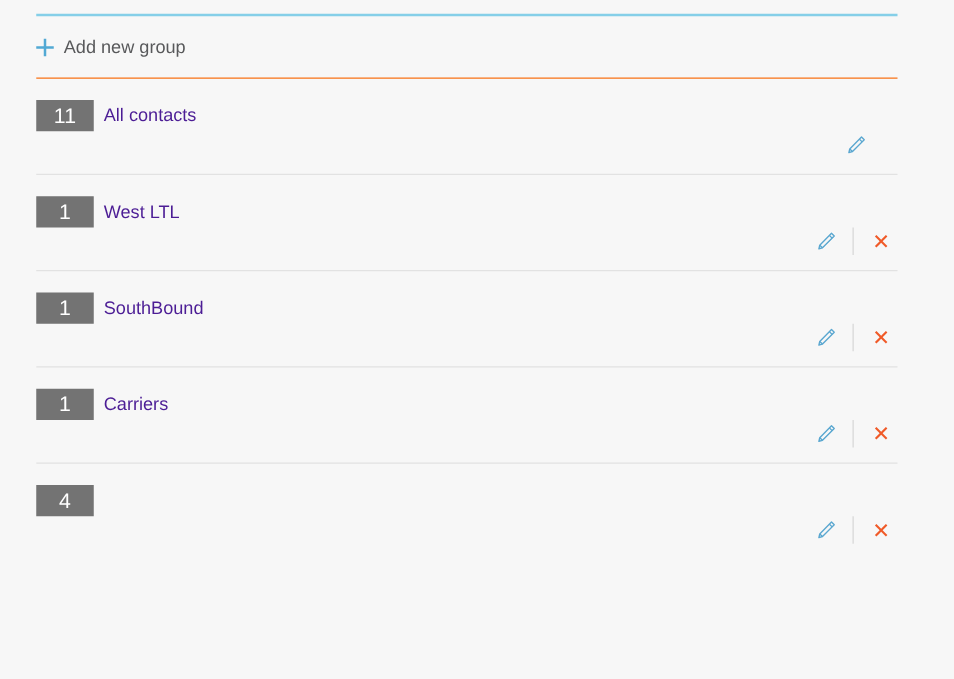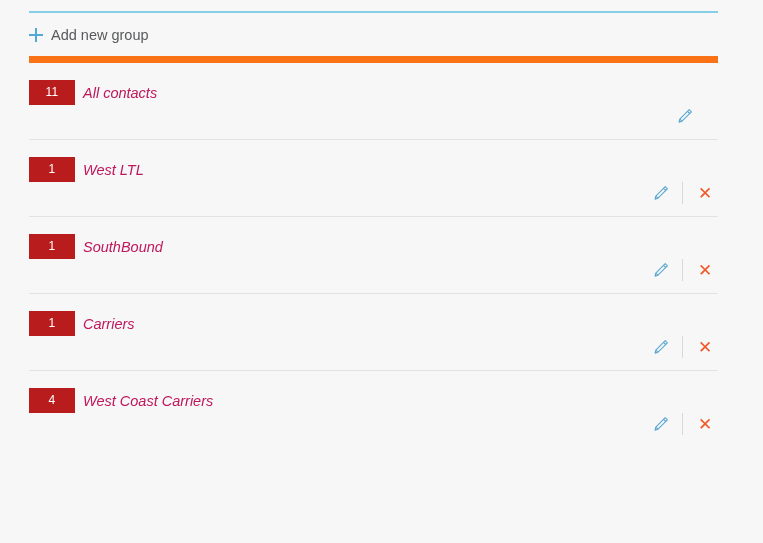--- a/index.html
+++ b/index.html
@@ -40,21 +40,21 @@
     background: #85cfe8;
   }
 
   
   .add-row {
     display: flex;
     align-items: center;
     height: 50px;
     width: 689px;
     box-sizing: border-box;
-    border-bottom: 7px solid #f97316;
+    border-bottom: 1px solid #f97316;
     cursor: pointer;
   }
   .plus-icon {
     display: inline-block;
     width: 14px;
     height: 14px;
     position: relative;
     margin-right: 8px;
     flex: 0 0 auto;
   }
@@ -98,33 +98,32 @@
     align-items: center;
     padding-top: 17px;
   }
   .count-badge {
     display: inline-flex;
     align-items: center;
     justify-content: center;
     min-width: 46px;
     height: 25px;
     box-sizing: border-box;
-    background: #b91c1c;
+    background: #737373;
     color: #ffffff;
-    font-size: 12px;
+    font-size: 17px;
     line-height: 25px;
     letter-spacing: 0.2px;
     flex: 0 0 auto;
   }
   .group-label {
     margin-left: 8px;
     font-size: 14.5px;
-    color: #be185d;
+    color: #4c1d95;
     line-height: 18px;
-    font-style: italic;
   }
 
   
   .row-actions {
     position: absolute;
     right: 0;
     top: 41px;
     display: flex;
     align-items: center;
     height: 24px;
@@ -256,21 +255,20 @@
           </span>
           <span class="action-divider"></span>
           <span class="icon-btn delete-btn">
             <span class="delete-glyph">✕</span>
           </span>
         </div>
       </div>
       <div class="group-row last">
         <div class="group-head">
           <span class="count-badge">4</span>
-          <span class="group-label">West Coast Carriers</span>
         </div>
         <div class="row-actions">
           <span class="icon-btn edit-btn">
             <span>
               <svg class="pencil-svg" width="19" height="19" viewBox="0 0 19 19">
                 <g fill="none" stroke="#5aa7d0" stroke-width="1.1" stroke-linejoin="round">
                   <path d="M14.2 2.6 L16.4 4.8 L7.0 14.2 L4.1 15.1 L4.8 12.2 Z"></path>
                   <path d="M12.5 4.3 L14.7 6.5"></path>
                   <path d="M4.8 12.2 L7.0 14.2"></path>
                 </g>

